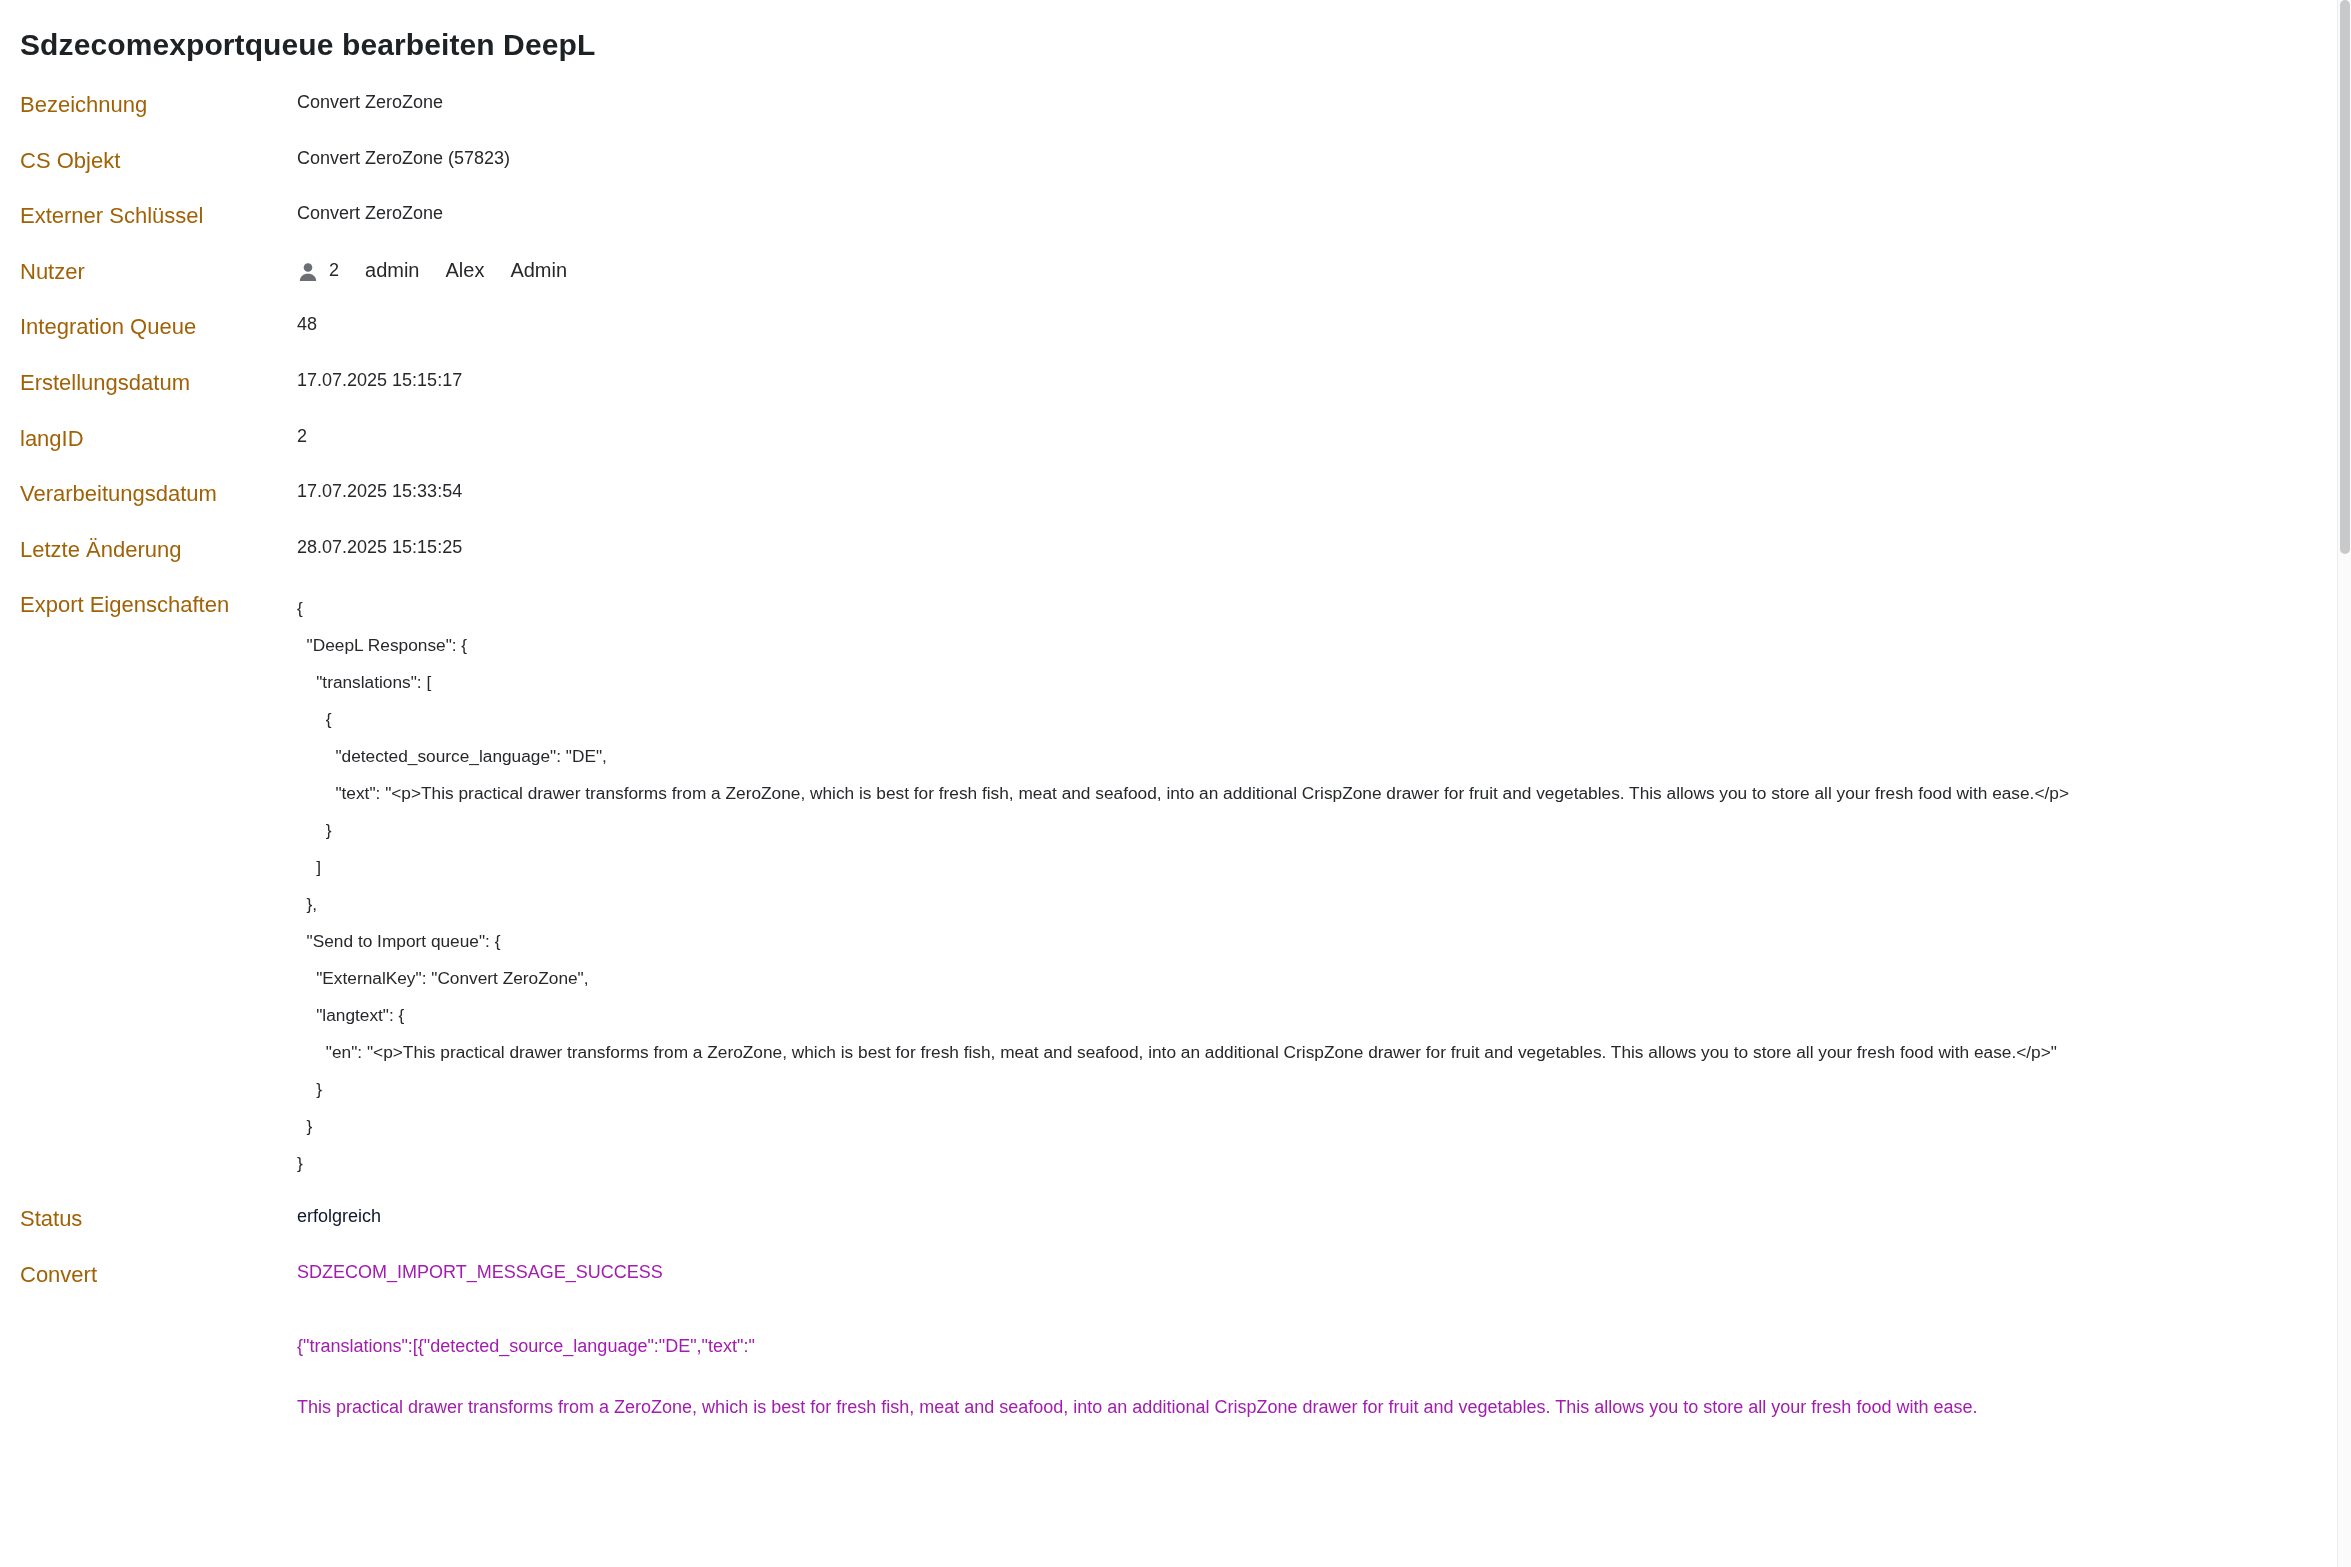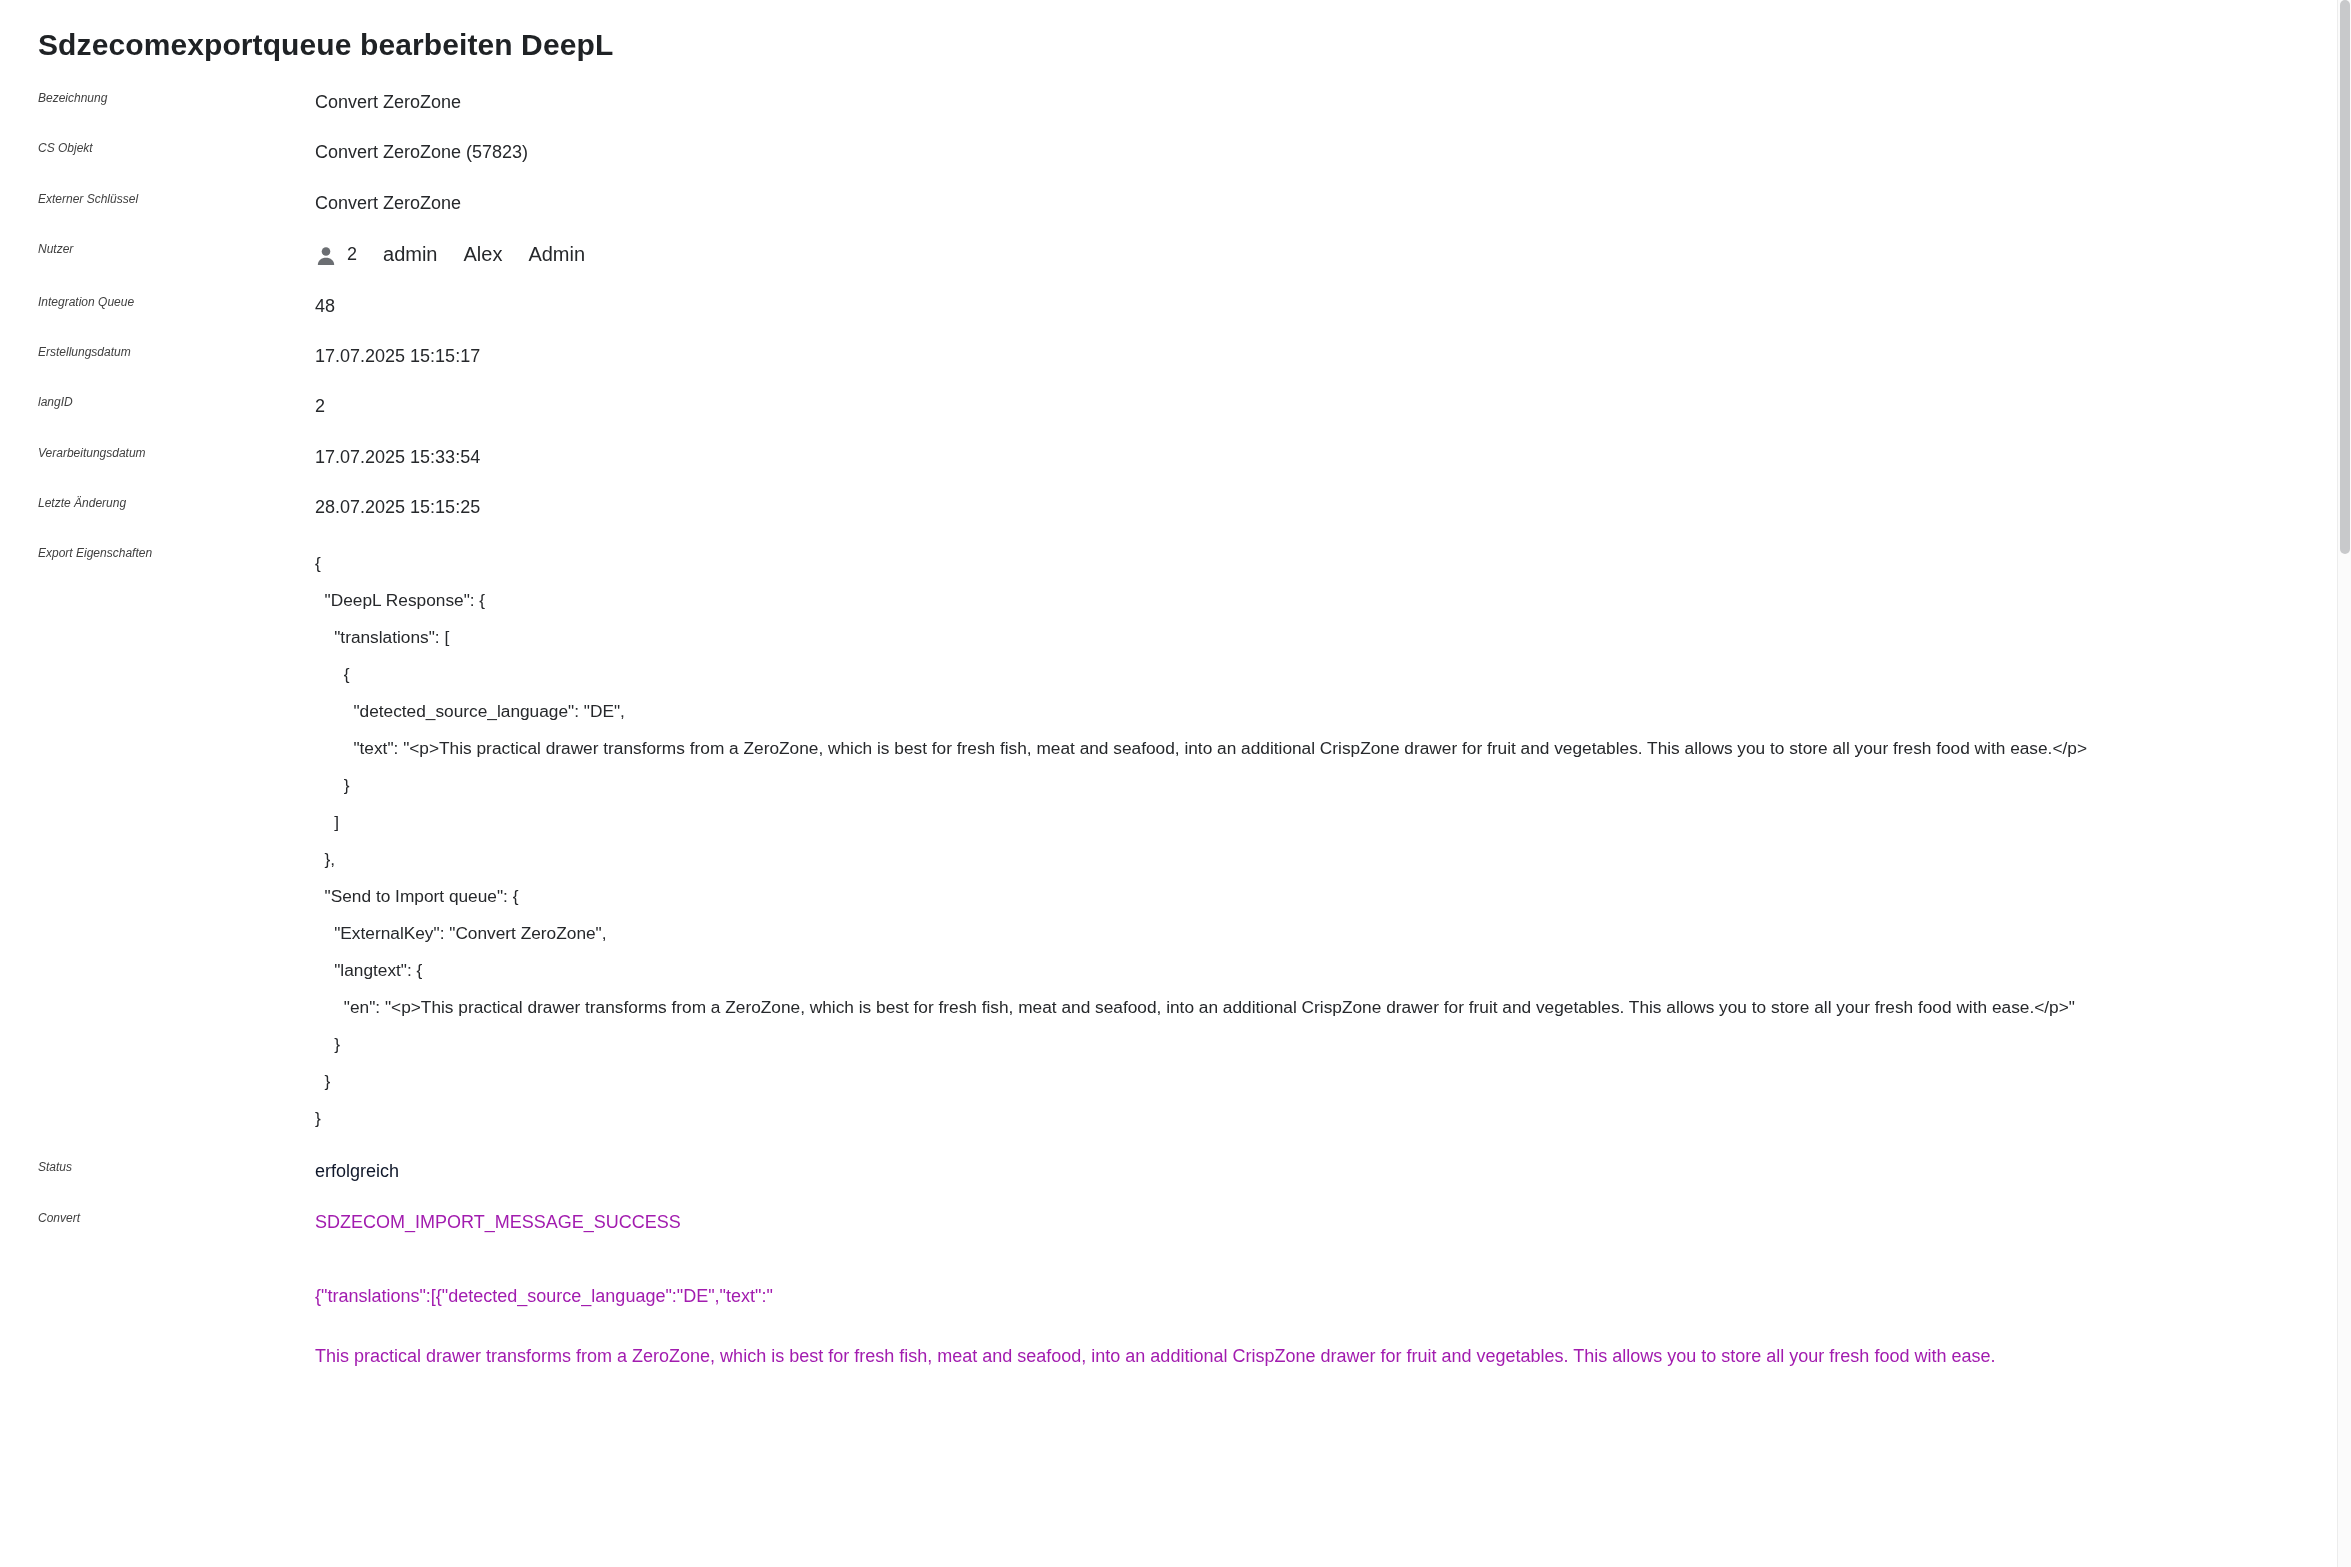--- a/index.html
+++ b/index.html
@@ -9,42 +9,41 @@
     background: #ffffff;
     font-family: "Liberation Sans", sans-serif;
     color: #26282b;
   }
   body {
     width: 2351px;
     min-height: 1567px;
     position: relative;
   }
   .page {
-    padding: 28px 30px 40px 38px;
+    padding: 28px 30px 40px 20px;
   }
   .page-title {
     font-size: 30px;
     font-weight: bold;
     color: #1f2225;
     margin: 0 0 28px 0;
     letter-spacing: 0.1px;
   }
   .field-row {
     display: flex;
     align-items: flex-start;
     margin-bottom: 26px;
   }
   .field-label {
     width: 277px;
     min-width: 277px;
-    font-size: 12px;
-    color: #404040;
+    font-size: 22px;
+    color: #a16207;
     line-height: 1.3;
     padding-top: 1px;
-    font-style: italic;
   }
   .field-value {
     font-size: 18px;
     color: #26282b;
     line-height: 1.35;
     flex: 1;
   }
   .users-value {
     display: flex;
     align-items: center;

